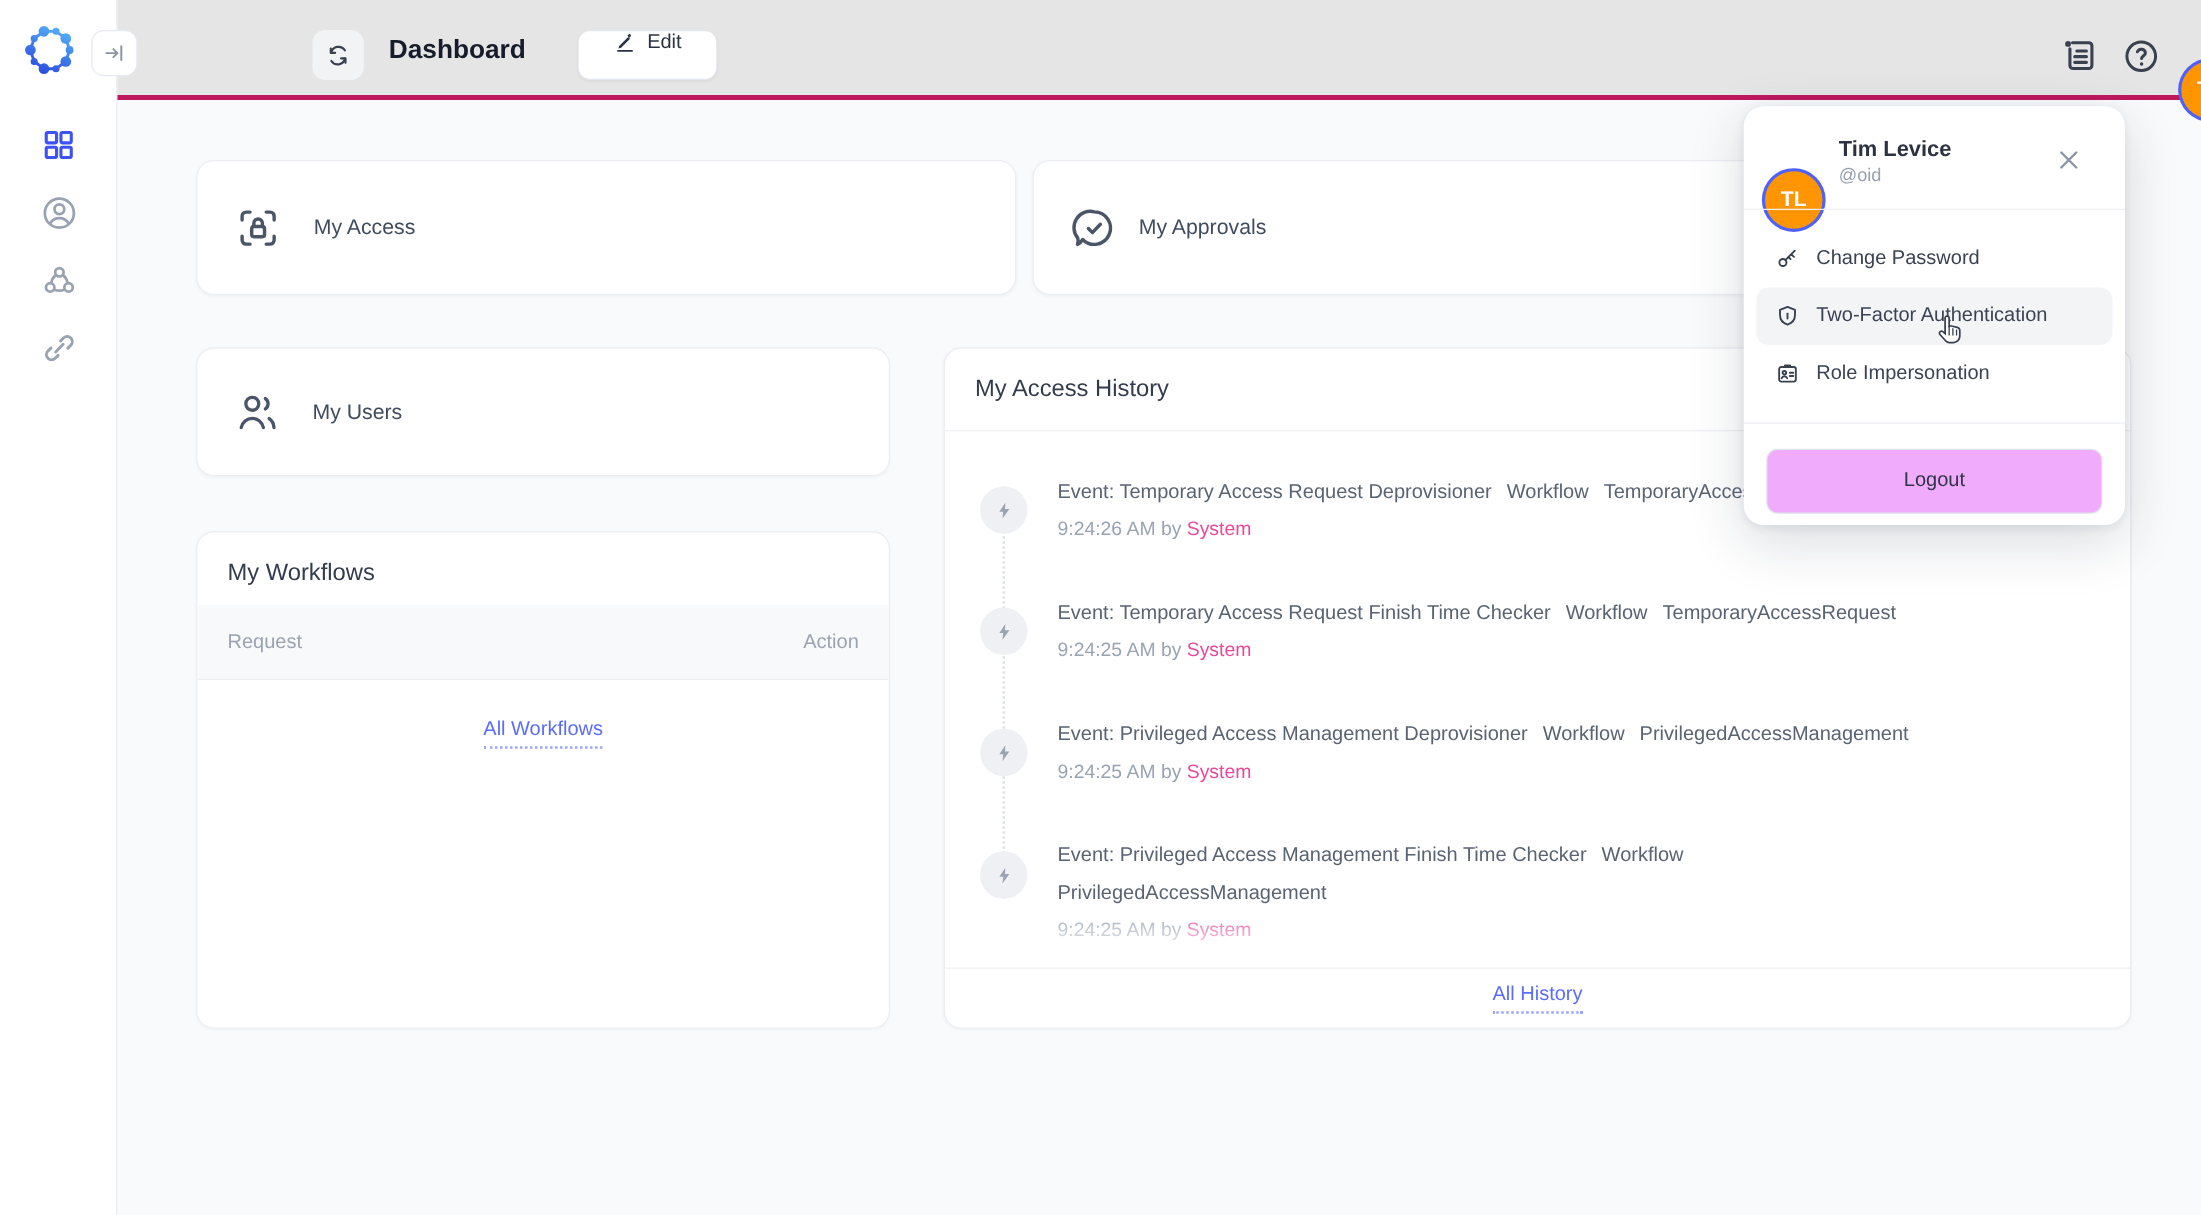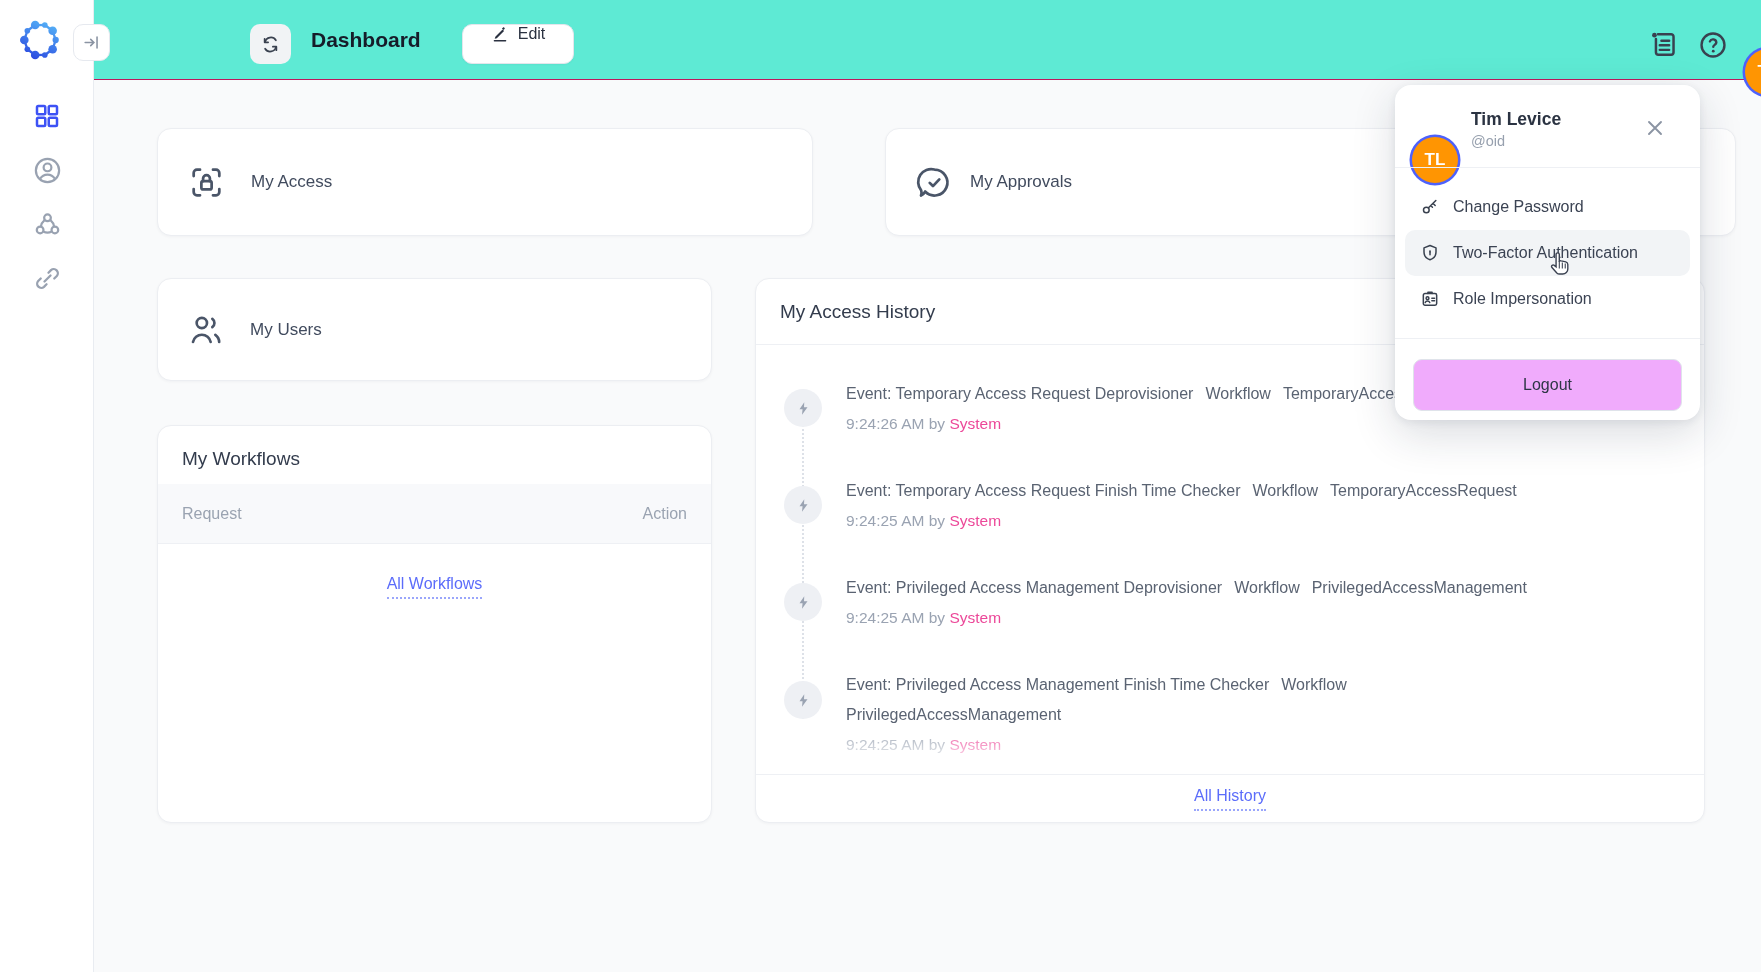--- a/index.html
+++ b/index.html
@@ -2,21 +2,21 @@
 <html><head>
 <meta charset="utf-8">
 <style>
   * { margin:0; padding:0; box-sizing:border-box; }
   html,body { width:1761px; height:972px; overflow:hidden; }
   body { font-family:"Liberation Sans", sans-serif; background:#f9fafb; position:relative; }
   .stage { position:absolute; inset:0; width:1761px; height:972px; }
 
   
   .sidebar { position:absolute; left:0; top:0; width:94px; height:972px; background:#fff; border-right:1px solid #e9ecf1; }
-  .topbar { position:absolute; left:94px; top:0; width:1667px; height:80px; background:#5eead4; border-bottom:1px solid #be185d; }
+  .topbar { position:absolute; left:94px; top:0; width:1667px; height:80px; background:#e5e5e5; border-bottom:4px solid #be185d; }
   .logo { position:absolute; left:17px; top:17px; width:46px; height:46px; }
   .collapse-btn { position:absolute; left:73px; top:24px; width:37px; height:37px; background:#fff; border:1px solid #e6e9ef; border-radius:10px; display:flex; align-items:center; justify-content:center; color:#8b94a3; z-index:5; }
   .nav { position:absolute; left:0; top:96px; width:94px; display:flex; flex-direction:column; align-items:center; gap:14px; }
   .nav-btn { width:40px; height:40px; display:flex; align-items:center; justify-content:center; color:#99a2b1; cursor:pointer; }
   .nav-btn.active { color:#3d52f5; }
 
   .refresh-btn { position:absolute; left:156px; top:24px; width:41px; height:40px; background:#f1f3f5; border:none; border-radius:10px; display:flex; align-items:center; justify-content:center; color:#39414f; }
   .page-title { position:absolute; left:217px; top:0; height:80px; line-height:80px; font-size:21px; font-weight:700; color:#161c29; }
   .edit-btn { position:absolute; left:368px; top:24px; width:112px; height:40px; background:#fff; border:1px solid #e3e6ec; border-radius:10px; display:flex; align-items:flex-start; justify-content:center; gap:9px; font-size:16px; font-weight:500; color:#2a3140; box-shadow:0 1px 2px rgba(16,24,40,.04); }
   .top-icon { position:absolute; top:27px; width:34px; height:34px; display:flex; align-items:center; justify-content:center; color:#39414f; background:none; border:none; }
@@ -201,21 +201,21 @@
     <span class="t-icon">
       <svg width="41" height="41" viewBox="0 0 24 24" fill="none" stroke="currentColor" stroke-width="1.6" stroke-linecap="round" stroke-linejoin="round">
         <path d="M4.5 8.2V6.4a1.9 1.9 0 0 1 1.9-1.9h1.8M15.8 4.5h1.8a1.9 1.9 0 0 1 1.9 1.9v1.8M19.5 15.8v1.8a1.9 1.9 0 0 1-1.9 1.9h-1.8M8.2 19.5H6.4a1.9 1.9 0 0 1-1.9-1.9v-1.8"></path>
         <rect x="9" y="11.2" width="6" height="4.8" rx="1"></rect>
         <path d="M10 11.2V9.7a2 2 0 0 1 4 0v1.5"></path>
       </svg>
     </span>
     <span class="t-label">My Access</span>
   </div>
 
-  <div class="card tile" style="left:885px; top:128px; width:851px; height:108px;gap:15px;">
+  <div class="card tile" style="left:826px; top:128px; width:851px; height:108px;gap:15px;">
     <span class="t-icon">
       <svg width="41" height="41" viewBox="0 0 24 24" fill="none" stroke="currentColor" stroke-width="1.6" stroke-linecap="round" stroke-linejoin="round">
         <path d="M12 4.4a7.6 7.6 0 1 1-5.5 12.9c-.5 1-1.3 1.8-2.4 2.3.4-1 .4-2.1.1-3A7.6 7.6 0 0 1 12 4.4z"></path>
         <path d="M9.2 12.2l1.9 1.9 3.7-3.9"></path>
       </svg>
     </span>
     <span class="t-label">My Approvals</span>
   </div>
 
   <div class="card" style="left:157px; top:425px; width:555px; height:398px;">

